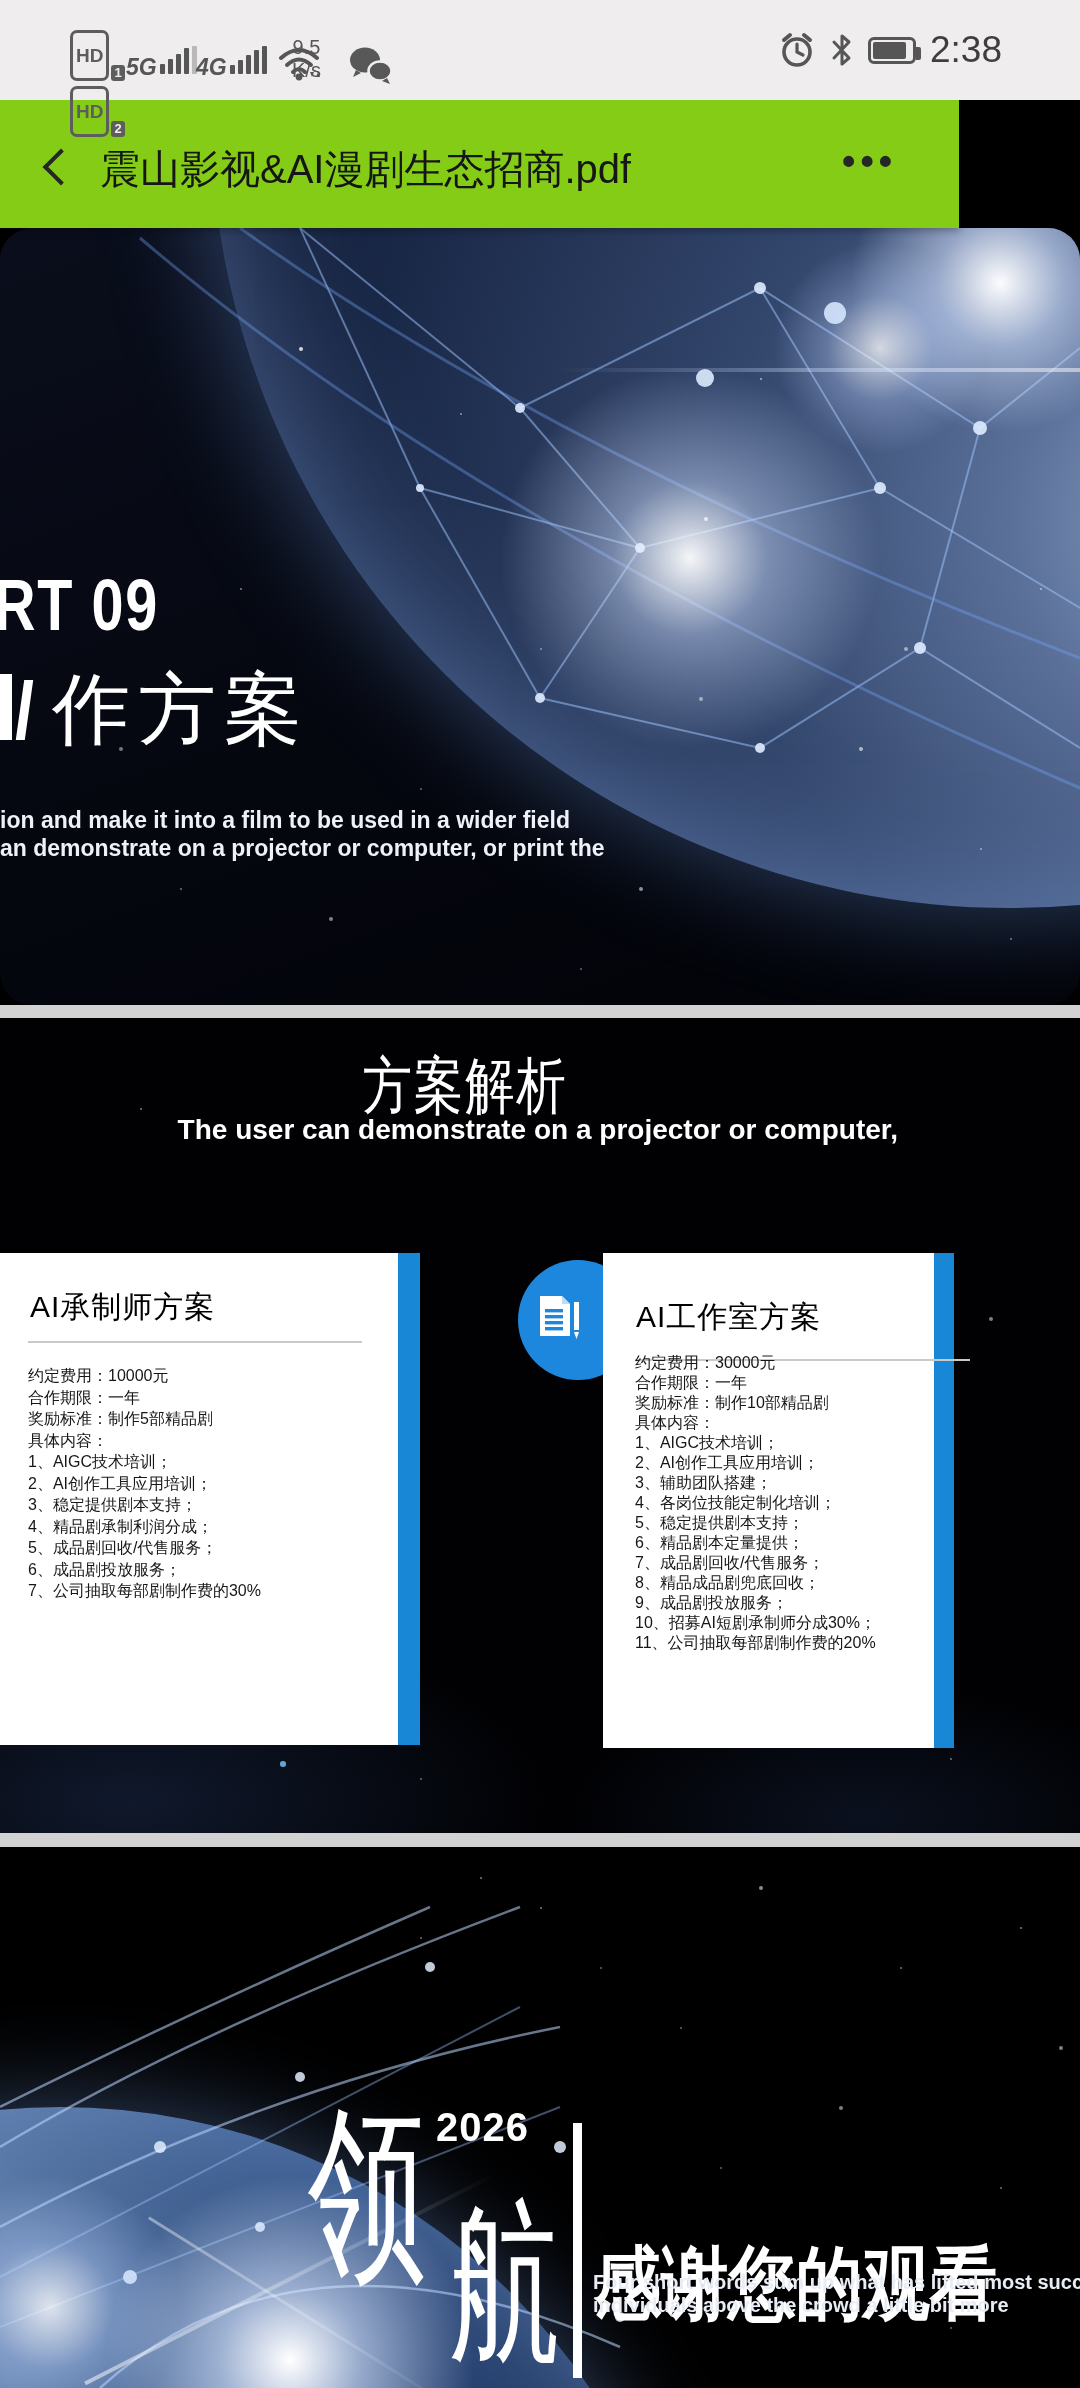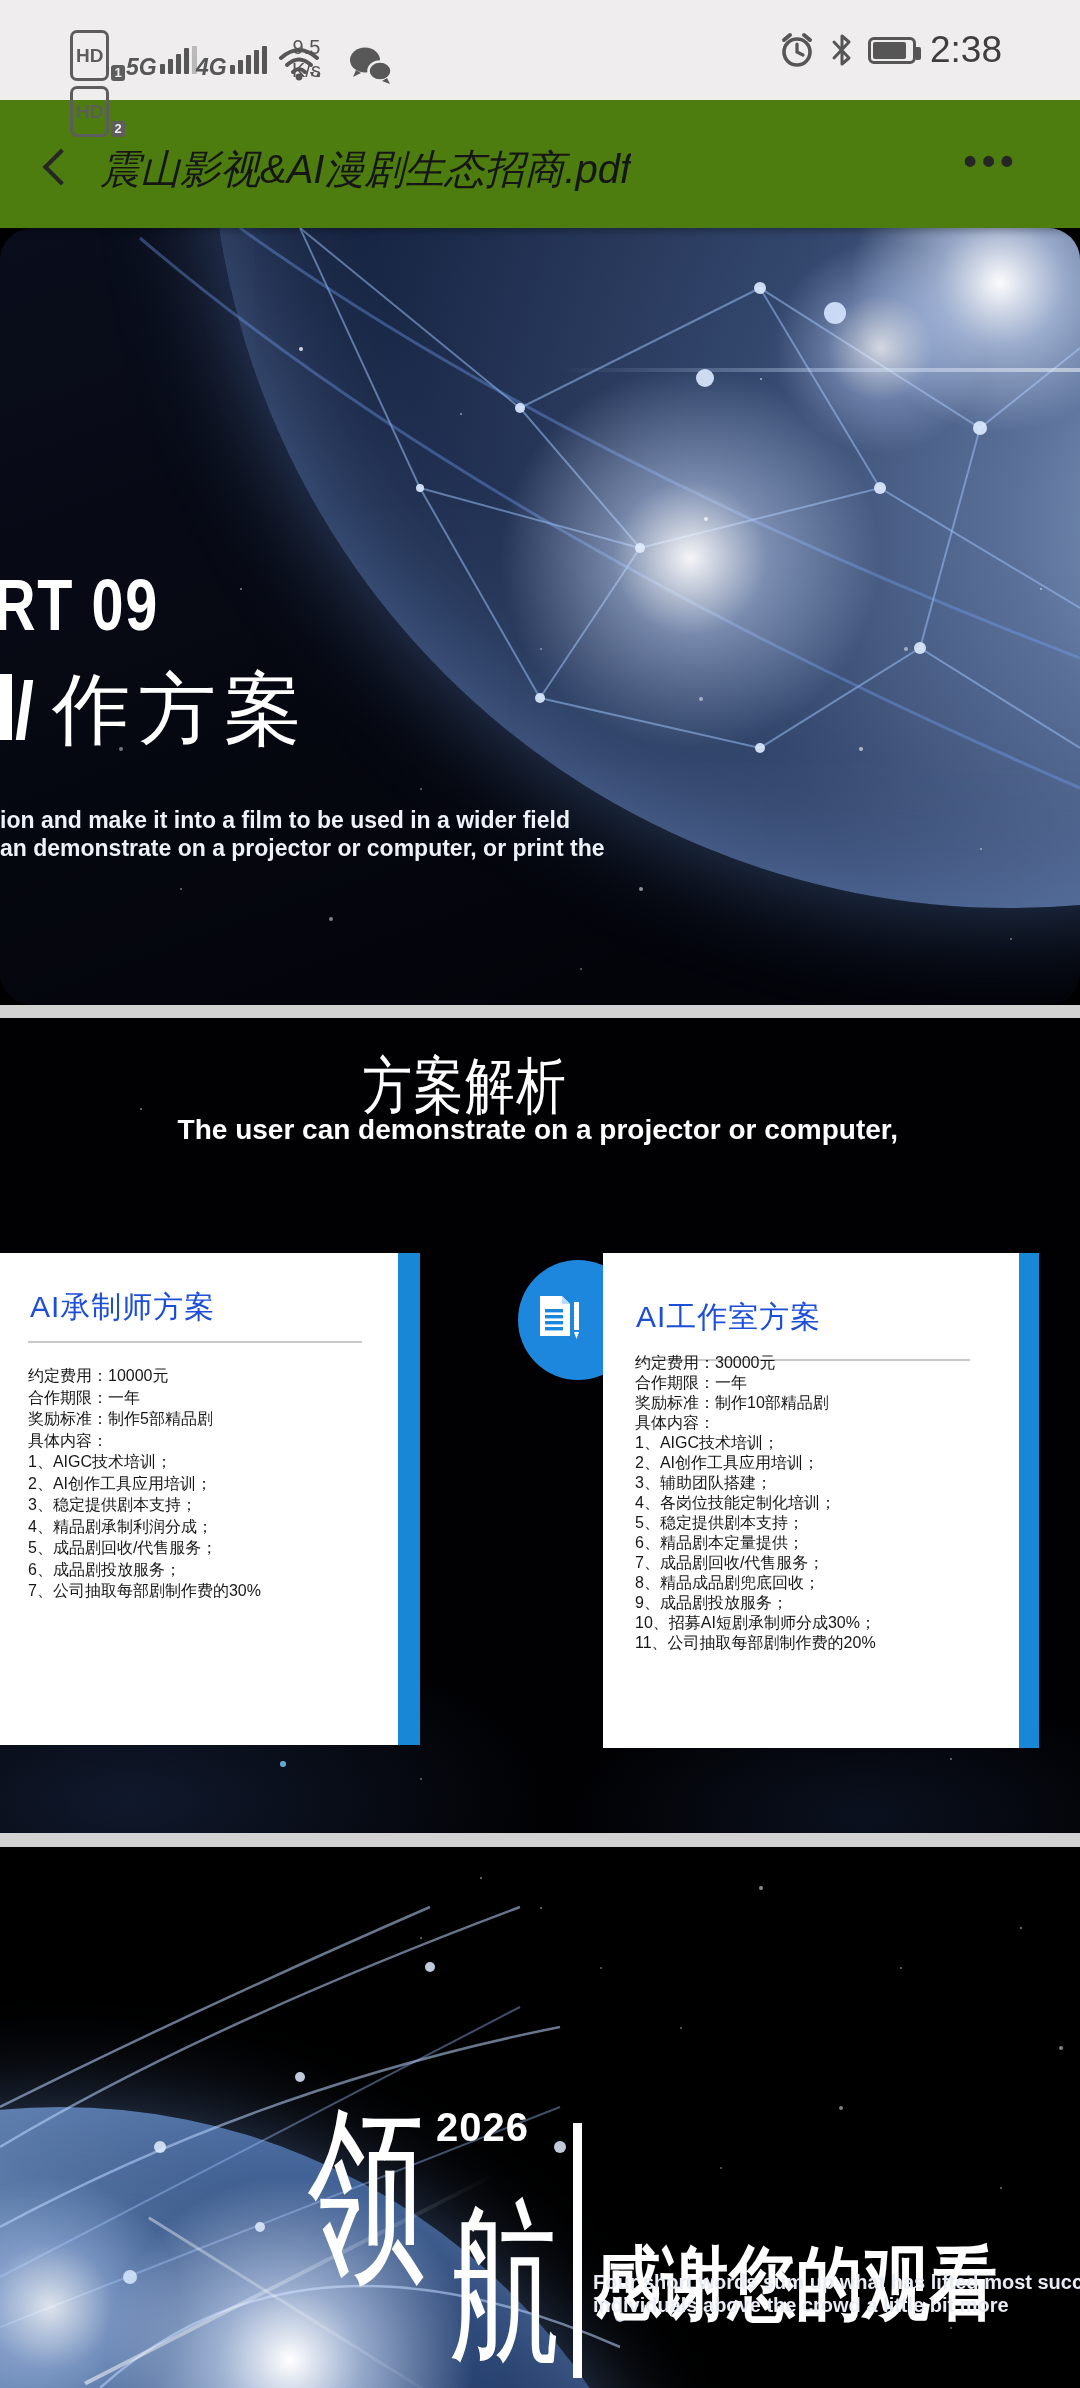--- a/index.html
+++ b/index.html
@@ -18,21 +18,21 @@
   .bars i { display:block; width:5px; background:#565656; border-radius:1px; }
   .bars i.lite { background:#b9b9b9; }
   .speed { position:absolute; left:292px; top:36px; font-size:20px; color:#565656; line-height:23px; text-align:center; }
   .sb-right { position:absolute; right:78px; top:0; height:100px; display:flex; align-items:center; gap:14px; }
   .time { font-size:37px; color:#3e3e3e; }
   .battery { position:relative; width:48px; height:27px; border:3px solid #565656; border-radius:6px; }
   .battery .fill { position:absolute; left:2px; top:2px; bottom:2px; width:78%; background:#565656; border-radius:2px; }
   .battery .nub { position:absolute; right:-8px; top:7px; width:5px; height:13px; background:#565656; border-radius:0 2px 2px 0; }
 
   
-  .nav-bar { position:absolute; left:0; top:100px; width:1080px; height:128px; background:#4d7c0f; z-index:29; box-shadow:0 3px 7px rgba(0,0,0,.28);font-style:italic; }
+  .nav-bar { position:absolute; left:0; top:100px; width:959px; height:128px; background:#84cc16; z-index:29; box-shadow:0 3px 7px rgba(0,0,0,.28); }
   .back-btn { position:absolute; left:36px; top:44px; width:44px; height:44px; }
   .back-btn::before { content:""; position:absolute; left:12px; top:10px; width:22px; height:22px; border-top:4px solid #262626; border-left:4px solid #262626; transform:rotate(-45deg); }
   .nav-title { position:absolute; left:100px; top:42px; font-size:40px; color:#161616; white-space:nowrap; max-width:820px; overflow:hidden; }
   .menu-btn { position:absolute; right:62px; top:40px; font-size:38px; letter-spacing:5px; color:#262626; font-weight:bold; }
 
   
   .pdf-viewport { position:absolute; left:0; top:228px; width:1080px; height:2160px; background:#000; }
   .page { position:absolute; left:0; width:1080px; overflow:hidden; }
   .page-gap { position:absolute; left:0; width:1080px; background:#d3d2d2; }
   .gap-1 { top:777px; height:13px; }
@@ -69,22 +69,22 @@
     background: radial-gradient(ellipse 700px 300px at 12% 96%, rgba(28,44,78,.55) 0%, rgba(0,0,0,0) 60%),
                 radial-gradient(ellipse 500px 220px at 80% 98%, rgba(20,32,58,.5) 0%, rgba(0,0,0,0) 60%),
                 #010103; }
   .stars-2 { left:0; top:0; box-shadow:140px 90px 0 0 rgba(255,255,255,.5),860px 120px 0 0 rgba(255,255,255,.45),990px 300px 0 1px rgba(255,255,255,.5),200px 690px 0 0 rgba(255,255,255,.5),760px 720px 0 1px rgba(255,255,255,.55),420px 760px 0 0 rgba(255,255,255,.4),950px 740px 0 0 rgba(255,255,255,.45),90px 500px 0 0 rgba(255,255,255,.4),282px 745px 0 2px rgba(120,205,255,.8); }
   .p2-heading { position:absolute; left:0; top:26px; width:930px; text-align:center; color:#fff;
     font-size:62px; letter-spacing:2px; font-family:"Liberation Serif","DejaVu Serif",serif;
     transform:scaleX(.8); transform-origin:center top; }
   .p2-subheading { position:absolute; left:0; top:96px; width:898px; text-align:right; color:#fff; font-size:28px; font-weight:700; }
   .card { position:absolute; top:235px; background:#fff; z-index:2; }
   .card-left { left:0; width:420px; height:492px; border-right:22px solid #1888d6; }
-  .card-right { left:603px; width:436px; height:495px; border-right:20px solid #1888d6;padding-left:8px; }
-  .card-title { position:absolute; color:#1d4ed8; font-size:30px; letter-spacing:1px; white-space:nowrap; }
+  .card-right { left:603px; width:351px; height:495px; border-right:20px solid #1888d6;padding-left:8px; }
+  .card-title { position:absolute; color:#000000; font-size:30px; letter-spacing:1px; white-space:nowrap; }
   .card-left .card-title { left:30px; top:34px; }
   .card-right .card-title { left:33px; top:44px; }
   .card-divider { position:absolute; height:2px; background:#c9c9c9; }
   .card-left .card-divider { left:28px; top:88px; width:334px; }
   .card-right .card-divider { left:32px; top:106px; width:335px; }
   .card-body { position:absolute; color:#171717; font-size:16px; white-space:nowrap; }
   .card-left .card-body { left:28px; top:112px; }
   .card-right .card-body { left:32px; top:100px; }
   .card-left .card-line { line-height:21.5px; }
   .card-right .card-line { line-height:20px; }

